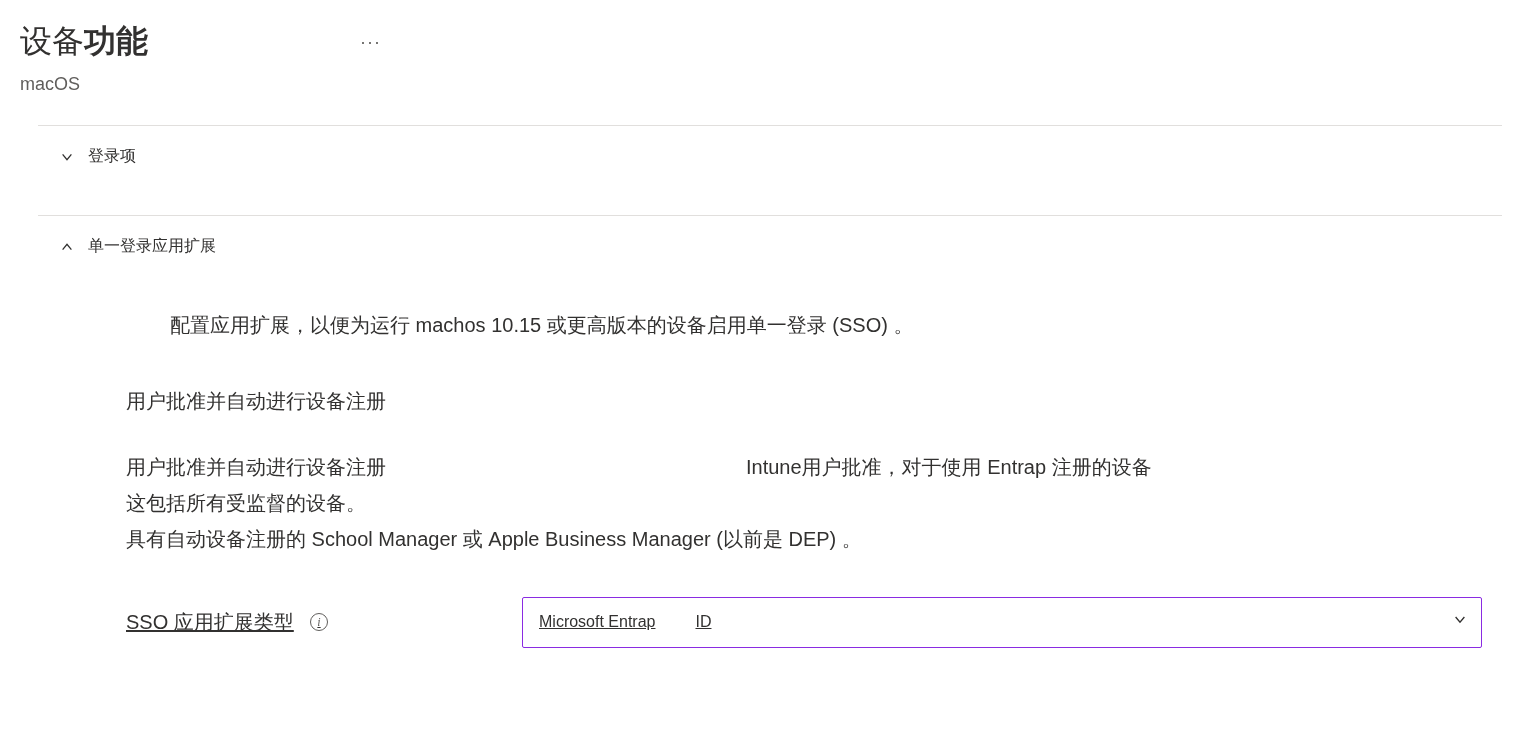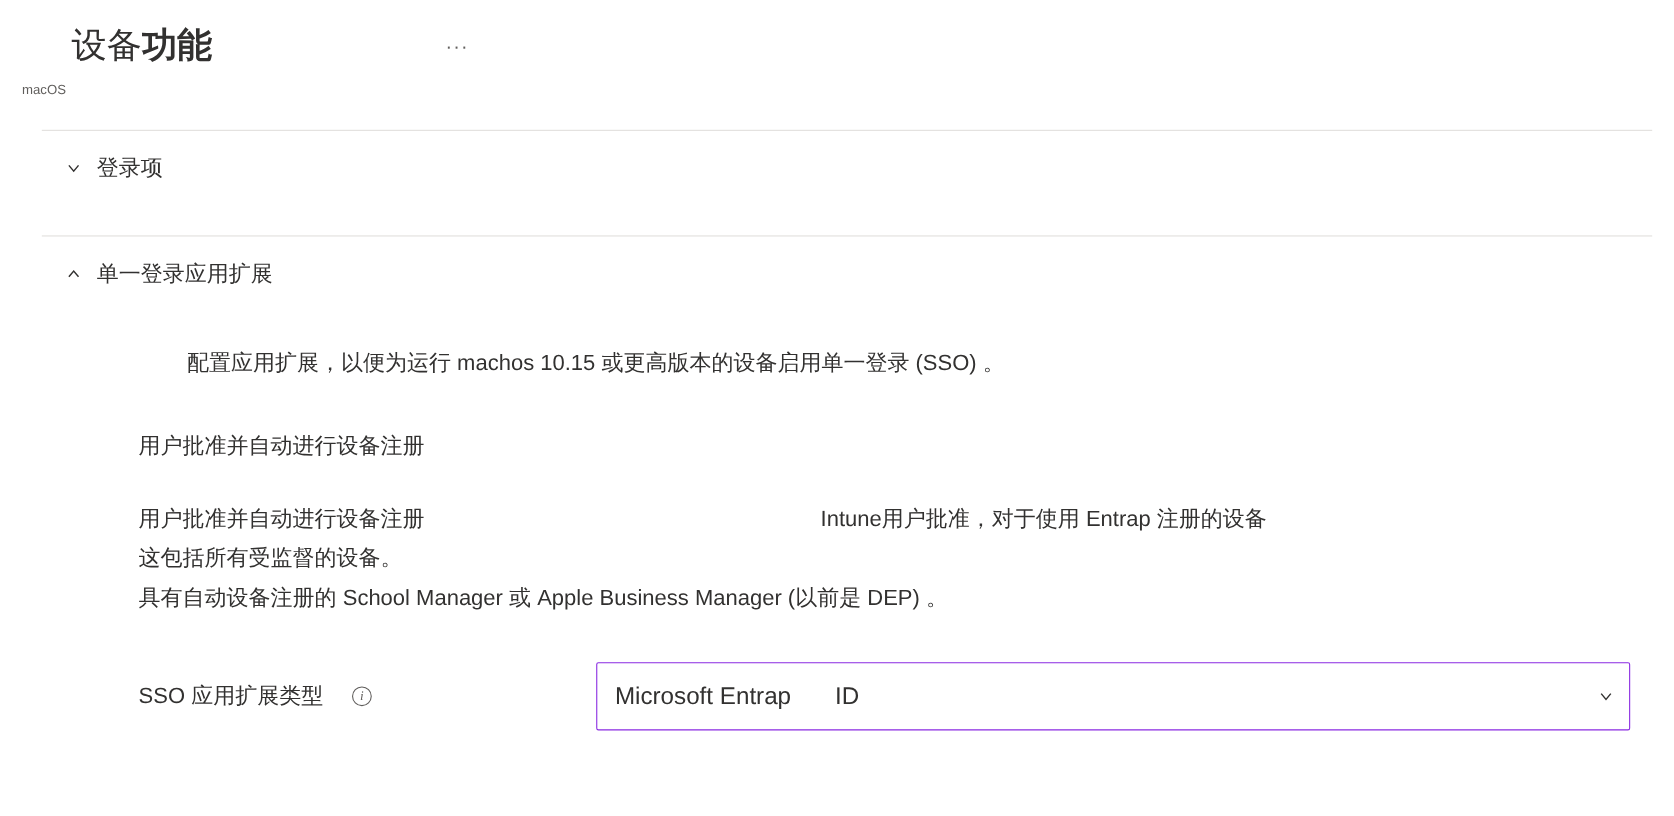--- a/index.html
+++ b/index.html
@@ -10,39 +10,38 @@
     body {
       font-family: "Segoe UI", "Microsoft YaHei", -apple-system, sans-serif;
       background: #ffffff;
       color: #323130;
       padding: 20px 20px 20px 20px;
     }
     .header {
       display: flex;
       align-items: center;
       gap: 12px;
-      margin-left: 45px;
     }
     .page-title {
       font-size: 32px;
       font-weight: 400;
       color: #323130;
     }
     .page-title .bold {
       font-weight: 600;
     }
     .more-icon {
       font-size: 18px;
       color: #605e5c;
       cursor: pointer;
       margin-left: 200px;
       letter-spacing: 1px;
     }
     .subtitle {
-      font-size: 12px;
+      font-size: 18px;
       color: #605e5c;
       margin-top: 10px;
       margin-bottom: 30px;
     }
     .section-list {
       margin-left: 18px;
     }
     .section-row {
       display: flex;
       align-items: center;
@@ -61,21 +60,21 @@
       padding-left: 22px;
     }
     .chevron svg {
       width: 14px;
       height: 14px;
       stroke: #323130;
       stroke-width: 1.5;
       fill: none;
     }
     .section-label {
-      font-size: 20px;
+      font-size: 16px;
       color: #323130;
     }
     .content-block {
       padding-left: 88px;
       padding-right: 20px;
       padding-top: 30px;
       font-size: 20px;
       line-height: 1.8;
       color: #323130;
     }
@@ -85,21 +84,22 @@
     }
     .content-subheading {
       margin-bottom: 30px;
     }
     .content-body {
       margin-bottom: 40px;
     }
     .form-row {
       display: flex;
       align-items: center;
-      gap: 14px;
+      gap: 4px;
+      text-decoration: underline;
     }
     .form-label {
       font-size: 20px;
       color: #323130;
       min-width: 180px;
     }
     .info-icon {
       width: 18px;
       height: 18px;
       border: 1px solid #605e5c;
@@ -112,21 +112,21 @@
       font-family: Georgia, serif;
       color: #605e5c;
       cursor: pointer;
       margin-right: 190px;
     }
     .select-box {
       flex: 1;
       border: 1px solid #8a2be2;
       border-radius: 2px;
       padding: 10px 40px 10px 16px;
-      font-size: 22px;
+      font-size: 16px;
       color: #323130;
       background: #ffffff;
       position: relative;
       cursor: pointer;
       display: flex;
       align-items: center;
     }
     .select-chevron {
       position: absolute;
       right: 14px;

